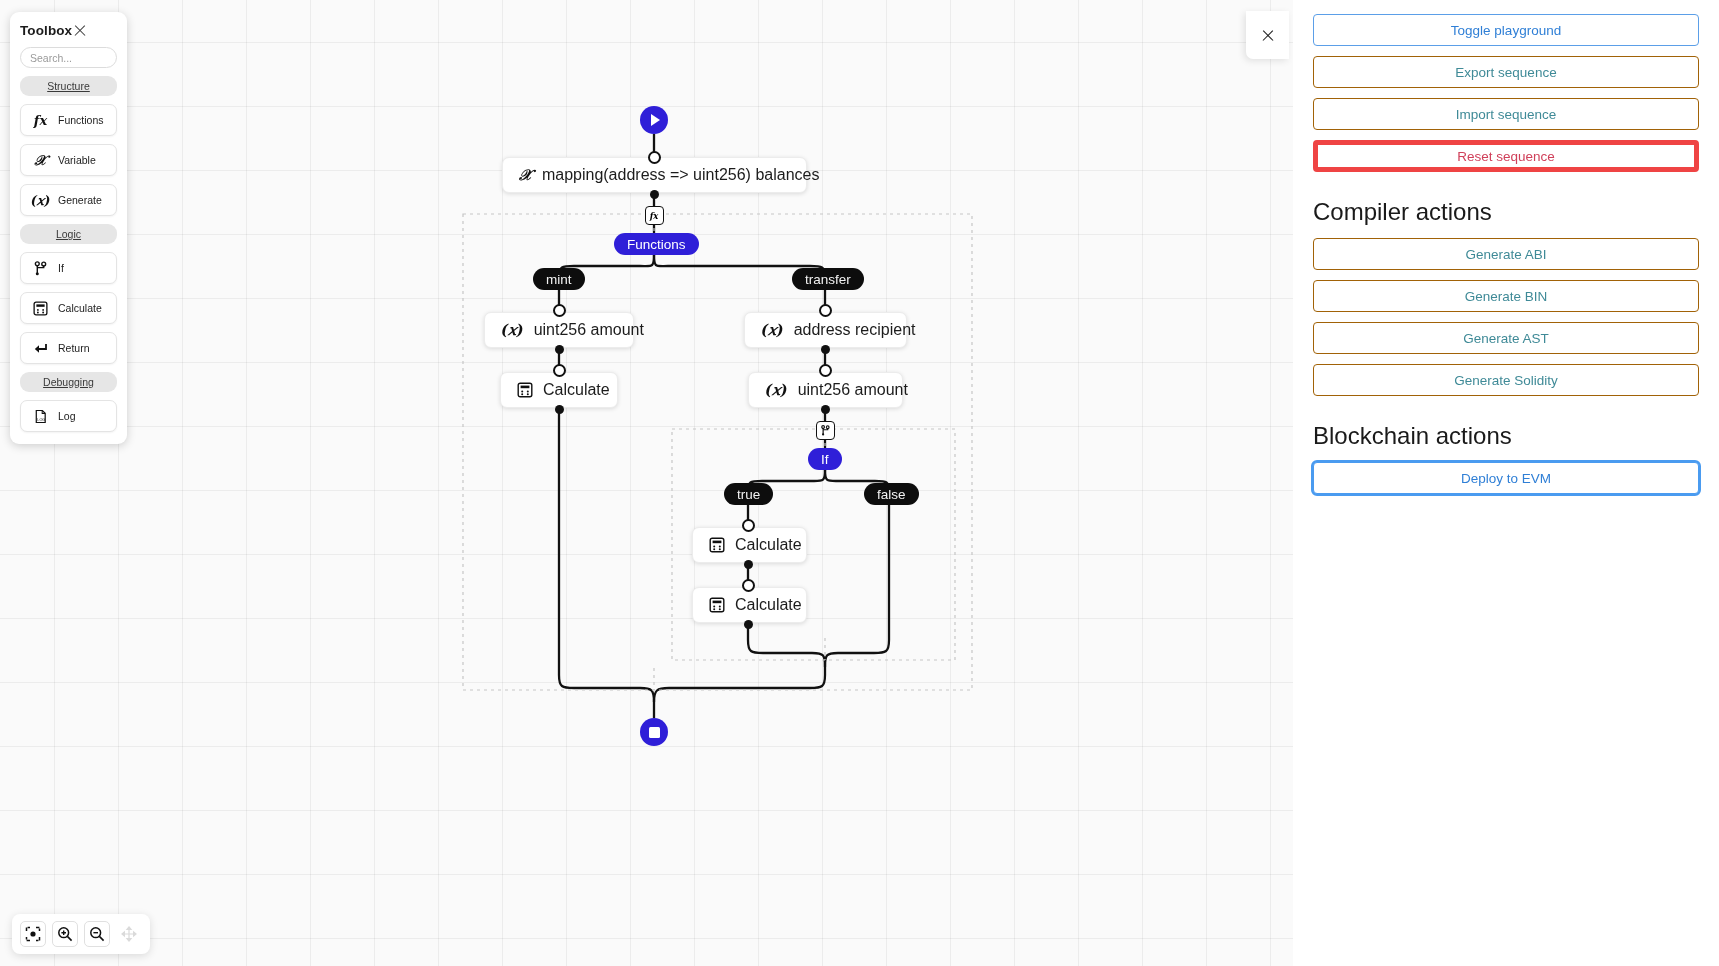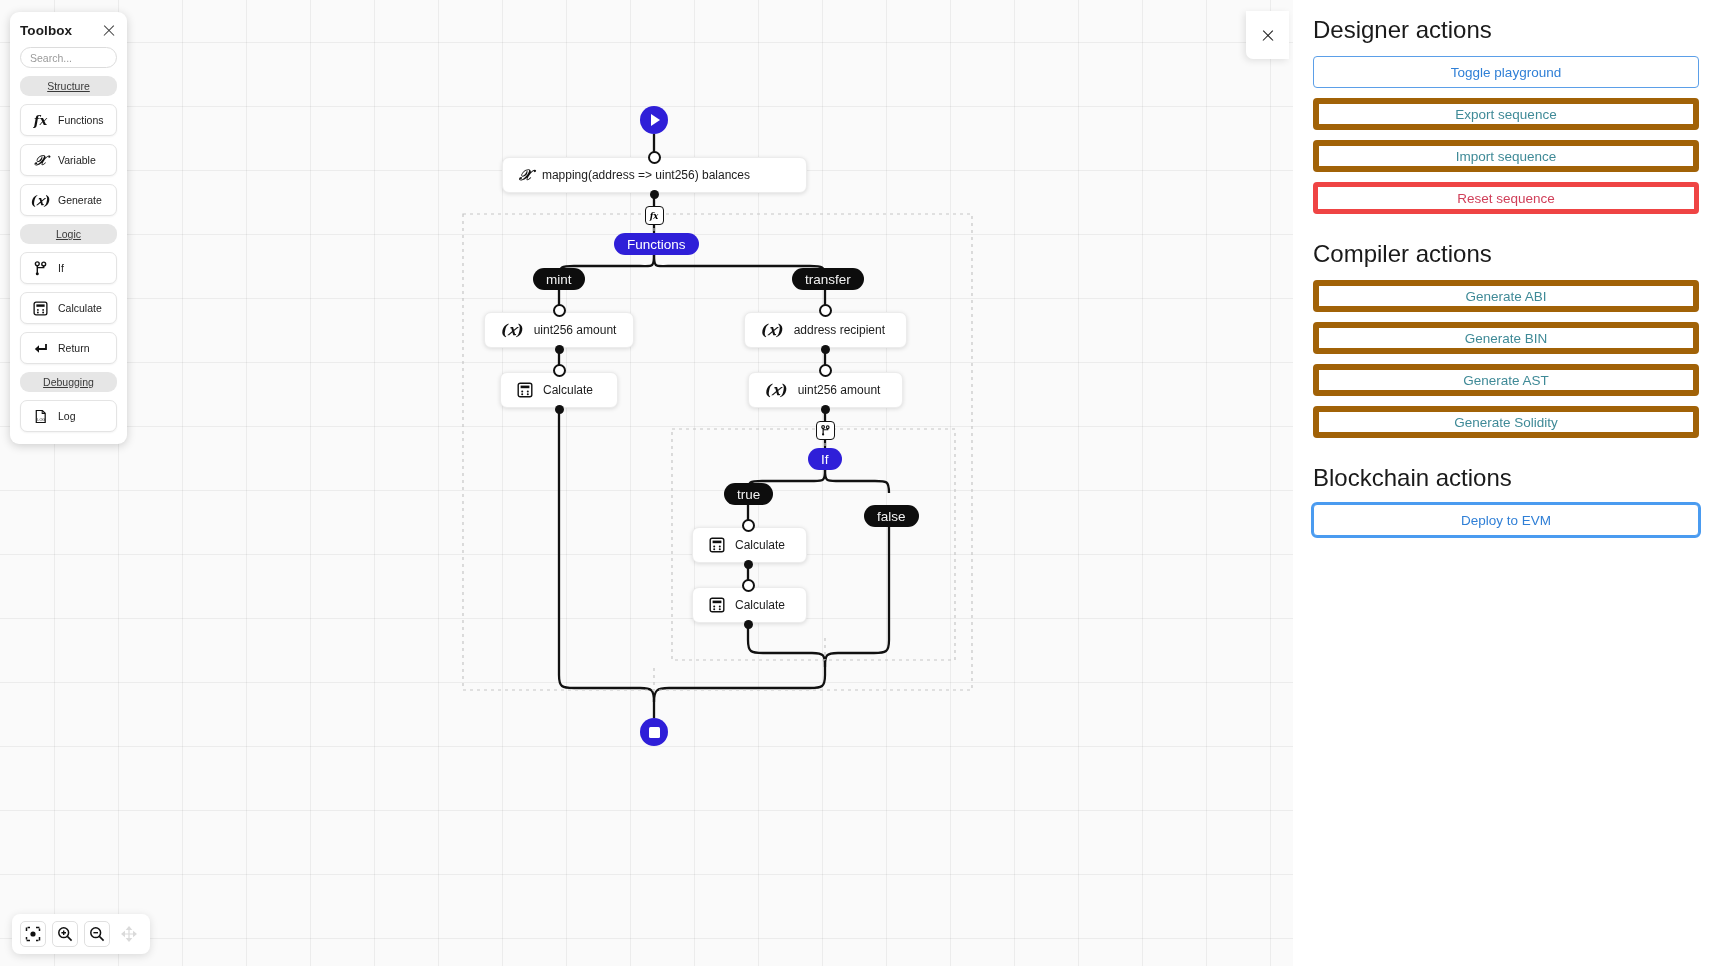--- a/index.html
+++ b/index.html
@@ -23,21 +23,21 @@
   #edges { position: absolute; left: 0; top: 0; }
 
   
   #toolbox {
     position: absolute; left: 10px; top: 12px; width: 117px;
     background: #fff; border-radius: 9px;
     box-shadow: 0 2px 10px rgba(0,0,0,0.18);
     padding: 10px 10px 12px 10px;
     z-index: 40;
   }
-  .tb-head { display:flex; align-items:center; justify-content:space-between; margin-bottom:9px; }
+  .tb-head { display:flex; align-items:center; justify-content:flex-start; margin-bottom:9px; }
   .tb-title { font-size: 13.5px; font-weight: 700; color:#1b1b1b; letter-spacing:.1px;}
   .tb-close { width:16px; height:16px; cursor:pointer; position:relative; opacity:.85;}
   .tb-close::before, .tb-close::after{
     content:""; position:absolute; left:1px; top:7.5px; width:14px; height:1.4px; background:#1b1b1b;
   }
   .tb-close::before{ transform:rotate(45deg);} .tb-close::after{ transform:rotate(-45deg);}
   .tb-search {
     width:100%; height:21px; border:1px solid #dcdcdc; border-radius:11px;
     font-size:10.5px; padding:0 9px; color:#333; outline:none; background:#fff;
   }
@@ -61,21 +61,21 @@
     background:#fff; z-index:40; padding: 14px 20px 0 20px;
   }
   .rp-h { font-size:24px; font-weight:400; color:#1a1a1a; margin: 2px 0 12px 0; }
   .rp-h.second { margin-top: 26px; }
   .rp-btn {
     width:100%; height:32px; margin-bottom:10px; border-radius:4px; background:#fff;
     font-size:13.5px; cursor:pointer; display:flex; align-items:center; justify-content:center;
     font-family:"Liberation Sans", sans-serif;
   }
   .rp-btn.primary { border:1px solid #5b9fe8; color:#2f7fd6;text-align:center; }
-  .rp-btn.teal    { border:6px solid #a16207; color:#3f8a97; }
+  .rp-btn.teal    { border:1px solid #a16207; color:#3f8a97; }
   .rp-btn.danger  { border:5px solid #ef4444; color:#d0405a; }
   .rp-btn.focused {
     border:1px solid #4a9bf0; color:#2f7fd6;
     outline:2px solid #4a9bf0; outline-offset:0px; box-shadow:0 0 0 1px #4a9bf0;
   }
   #panel-close {
     position:absolute; right:430px; top:11px; width:43px; height:48px; background:#fff;
     border-radius:0 0 0 7px; box-shadow: -2px 2px 7px rgba(0,0,0,0.10);
     display:flex; align-items:center; justify-content:center; cursor:pointer; z-index:41;
   }
@@ -97,21 +97,21 @@
   }
   .term .sq { width:11px;height:11px;background:#fff;border-radius:1.5px; }
 
   .box {
     background:#fff; border:1px solid #ececec; border-radius:7px;
     box-shadow:0 1px 4px rgba(0,0,0,0.13);
     height:36px; display:flex; align-items:center; gap:10px; padding:0 16px;
     white-space:nowrap; font-size:14px; color:#1c1c1c;
   }
   .box .gl { font-size:15px; font-weight:700; font-style:italic; font-family:"DejaVu Serif", serif; color:#111; }
-  .box .lbl { font-size:12px; }
+  .box .lbl { font-size:16px; }
 
   .pill {
     background:#2f1fd8; color:#fff; border-radius:11px; height:22px; padding:0 13px;
     display:flex; align-items:center; justify-content:center; font-size:13.5px;
   }
   .tag {
     background:#0d0d0d; color:#f2f2f2; border-radius:11px; height:22px; padding:0 13px;
     display:flex; align-items:center; justify-content:center; font-size:13.5px;
   }
   .chip {
@@ -302,21 +302,21 @@
             <circle cx="5.2" cy="9.5" r="1" fill="#111"></circle>
             <circle cx="10.8" cy="9.5" r="1" fill="#111"></circle>
             <circle cx="5.2" cy="12.2" r="1" fill="#111"></circle>
             <circle cx="10.8" cy="12.2" r="1" fill="#111"></circle>
           </svg>
       </span>
       <span class="lbl">Calculate</span>
     </div>
     <div class="dot-f" style="left:743.5px; top:619.5px;"></div>
 
-    <div class="node tag" style="left:864px; top:505px;">
+    <div class="node tag" style="left:864px; top:483px;">
       <span>false</span>
     </div>
 
     <div class="node term" style="left:640px; top:718px;">
       <div class="sq"></div>
     </div>
   </div>
 
   <div id="toolbox">
     <div class="tb-head">
@@ -391,21 +391,20 @@
       </span>
       <span class="lb">Log</span>
     </div>
   </div>
 
   <div id="panel-close">
       <i></i>
     </div>
 
   <div id="rightpanel">
-    <h2 class="rp-h">Designer actions</h2>
     <button class="rp-btn primary">Toggle playground</button>
     <button class="rp-btn teal">Export sequence</button>
     <button class="rp-btn teal">Import sequence</button>
     <button class="rp-btn danger">Reset sequence</button>
 
     <h2 class="rp-h second">Compiler actions</h2>
     <button class="rp-btn teal">Generate ABI</button>
     <button class="rp-btn teal">Generate BIN</button>
     <button class="rp-btn teal">Generate AST</button>
     <button class="rp-btn teal">Generate Solidity</button>

